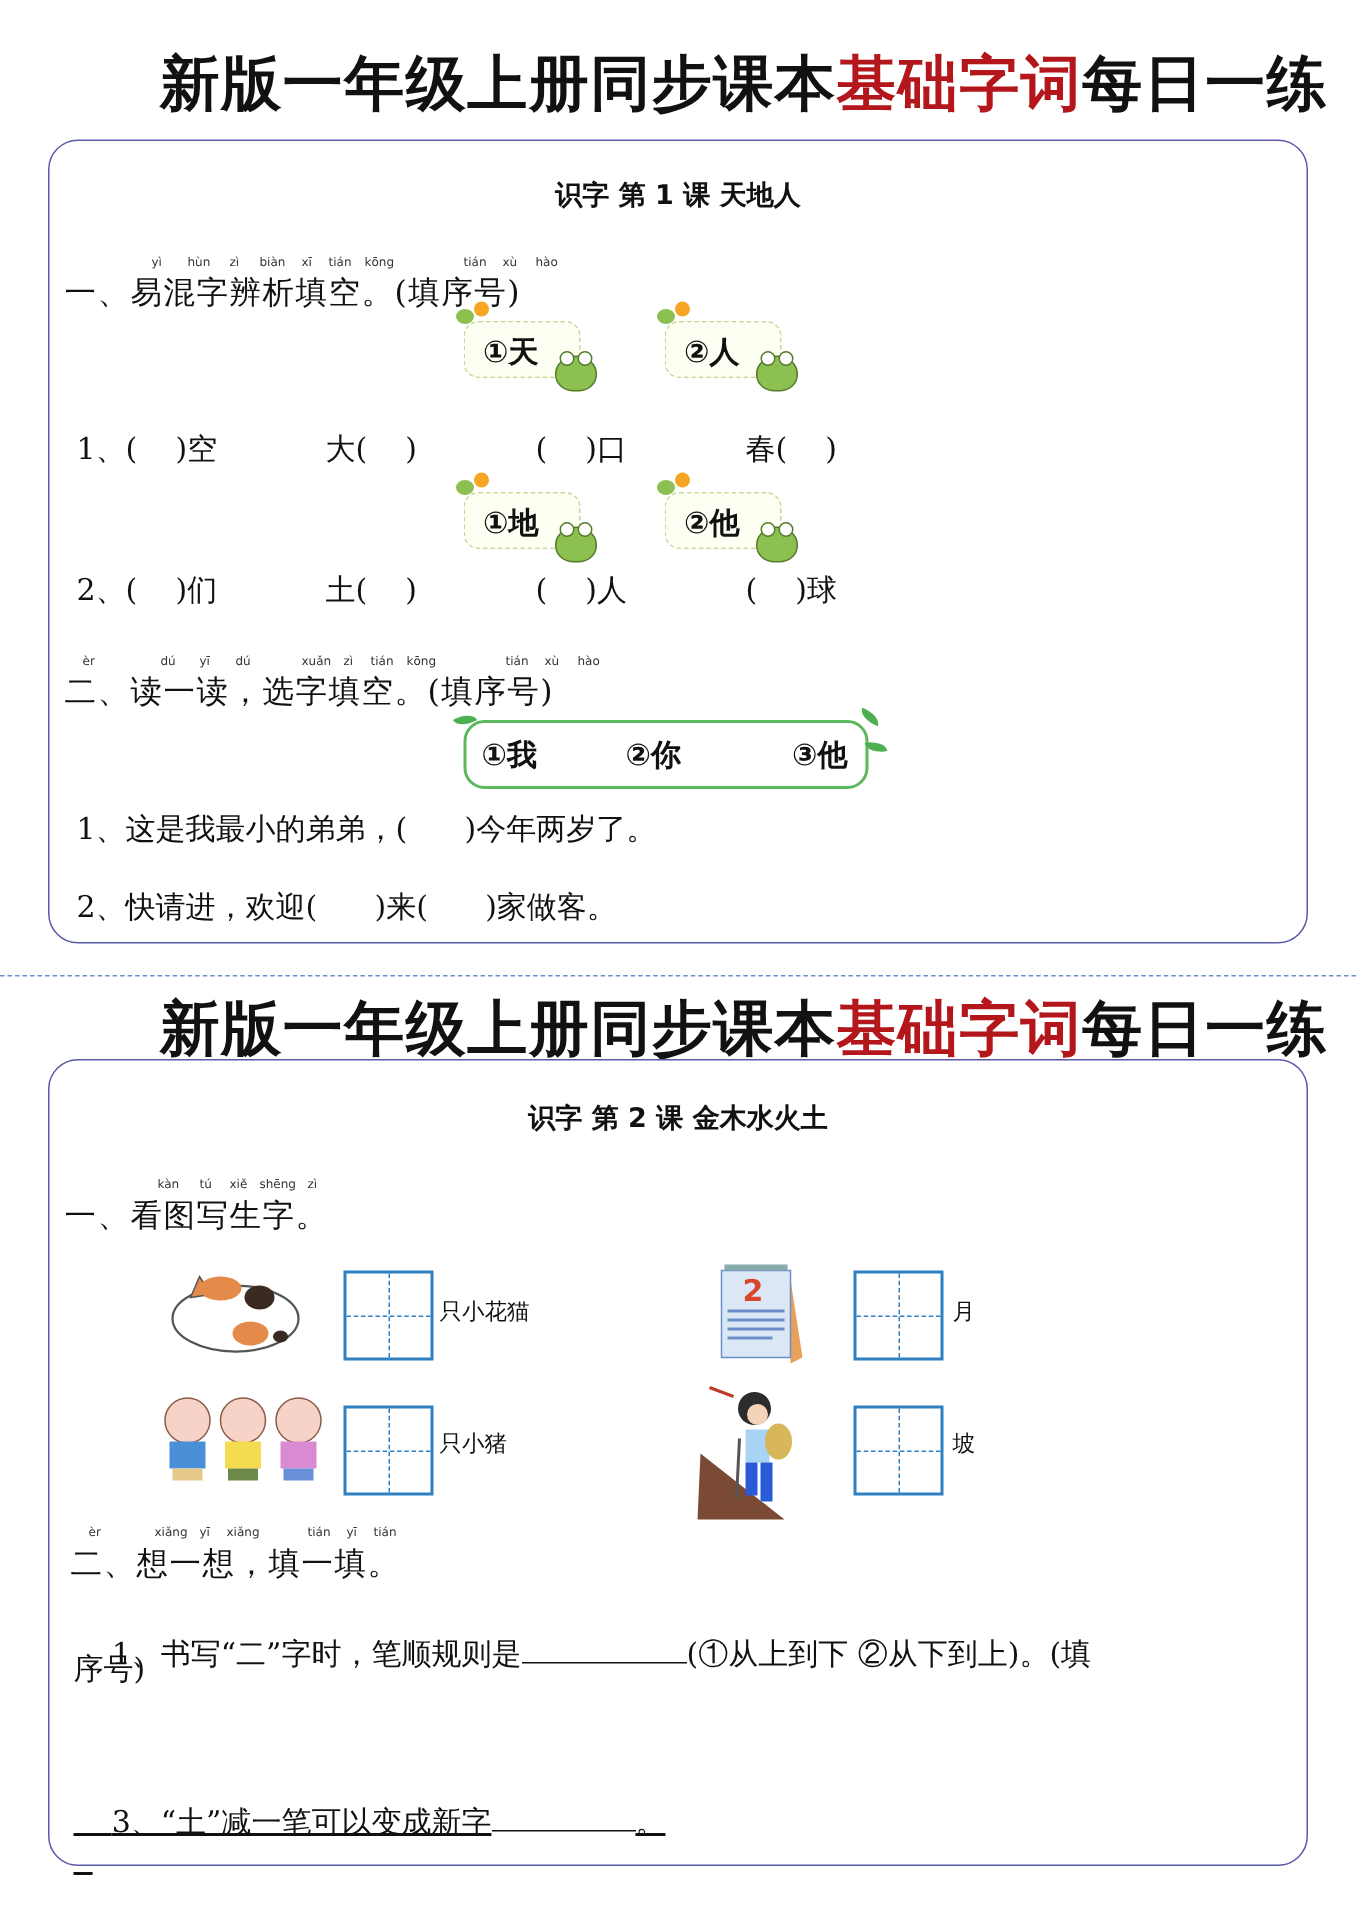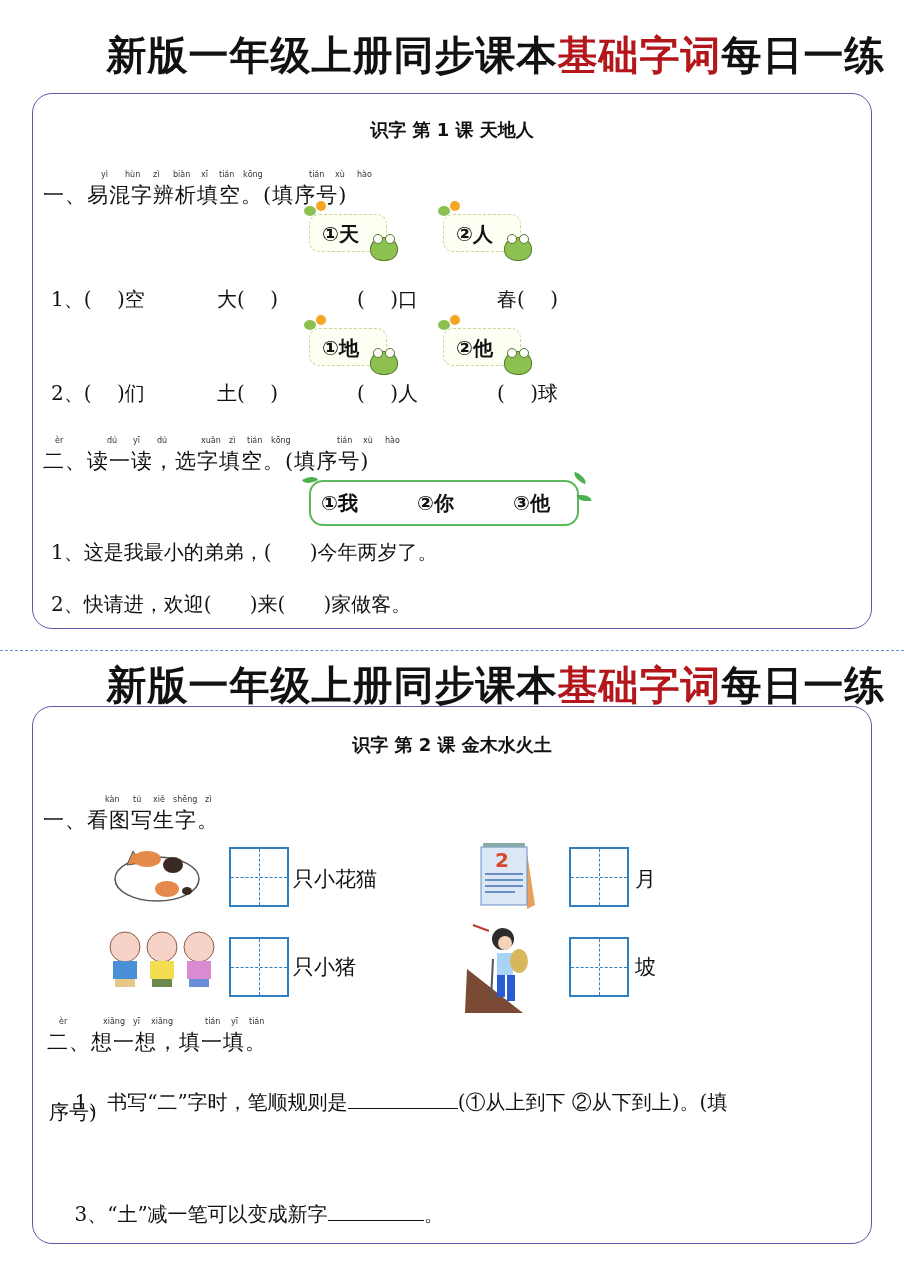--- a/index.html
+++ b/index.html
@@ -28,21 +28,21 @@
           background:#8cc152; border:1px solid #557a2a; }
   .frog::before, .frog::after { content:""; position:absolute; top:-4px; width:8px; height:8px; border-radius:50%;
           background:#fff; border:1px solid #557a2a; }
   .frog::before { left:2px; } .frog::after { right:2px; }
   .vine-box { position:absolute; border:2.5px solid #5cb85c; border-radius:14px; background:#fff;
               font-family:"DejaVu Sans", sans-serif; font-weight:bold; font-size:20px; }
   .leaf { position:absolute; width:14px; height:8px; background:#4caf50; border-radius:0 100% 0 100%; }
   .tianzige { position:absolute; width:60px; height:60px; border:2px solid #2f7fc1; box-sizing:border-box; }
   .tianzige::before { content:""; position:absolute; left:50%; top:0; bottom:0; border-left:1px dashed #2f7fc1; }
   .tianzige::after { content:""; position:absolute; top:50%; left:0; right:0; border-top:1px dashed #2f7fc1; }
-  .img-label { position:absolute; font-size:21px; }
+  .img-label { position:absolute; font-size:15px; }
   .blank { display:inline-block; border-bottom:1.5px solid #111; height:18px; vertical-align:baseline; }
   .divider { position:absolute; left:0; top:650px; width:904px; border-top:1.5px dashed #6a8fc7; }
 </style>
 </head>
 <body>
 
 <div class="page-title" style="top:28px;">
   <span>新版一年级上册同步课本</span><span class="hl">基础字词</span><span>每日一练</span>
 </div>
 
@@ -113,37 +113,37 @@
     </div>
     <div class="sec-text">二、读一读，选字填空。(填序号)</div>
   </div>
 
   <div class="vine-box" style="left:276px; top:386px; width:266px; height:42px;">
     <span class="leaf" style="left:-8px; top:-6px; transform:rotate(-30deg);"></span>
     <span class="leaf" style="right:-10px; top:-8px; transform:rotate(20deg);"></span>
     <span class="leaf" style="right:-14px; top:12px; transform:rotate(-10deg);"></span>
     <span class="abs" style="left:10px; top:8px;">①我</span>
     <span class="abs" style="left:106px; top:8px;">②你</span>
-    <span class="abs" style="left:202px; top:8px;">③他</span>
+    <span class="abs" style="left:217px; top:8px;">③他</span>
   </div>
 
   <div class="line" style="left:18px; top:445px;">1、这是我最小的弟弟，(      )今年两岁了。</div>
   <div class="line" style="left:18px; top:497px;">2、快请进，欢迎(      )来(      )家做客。</div>
 </div>
 
 <div class="divider"></div>
 
 <div class="page-title" style="top:658px;">
   <span>新版一年级上册同步课本</span><span class="hl">基础字词</span><span>每日一练</span>
 </div>
 
 <div class="card" style="top:706px; height:538px;">
   <div class="lesson-title" style="top:26px;">识字 第 2 课 金木水火土</div>
 
-  <div class="section" style="left:10px; top:88px;">
+  <div class="section" style="left:10px; top:78px;">
     <div class="ruby-row">
       <span style="left:62px">kàn</span>
       <span style="left:90px">tú</span>
       <span style="left:110px">xiě</span>
       <span style="left:130px">shēng</span>
       <span style="left:162px">zì</span>
     </div>
     <div class="sec-text">一、看图写生字。</div>
   </div>
 
@@ -219,16 +219,16 @@
     </div>
     <div class="sec-text">二、想一想，填一填。</div>
   </div>
 
   <div class="line" style="left:16px; top:358px;">
     <span>1、书写“二”字时，笔顺规则是</span><span class="blank" style="width:110px;"></span><span>(①从上到下 ②从下到上)。(填</span>
   </div>
   <div class="line" style="left:16px; top:392px;">序号)</div>
 
 
-  <div class="line" style="left:16px; top:470px;">
+  <div class="line" style="left:16px; top:470px;text-decoration:underline;">
     <span>3、“土”减一笔可以变成新字</span><span class="blank" style="width:96px;"></span><span>。</span>
   </div>
 </div>
 
 </body></html>

